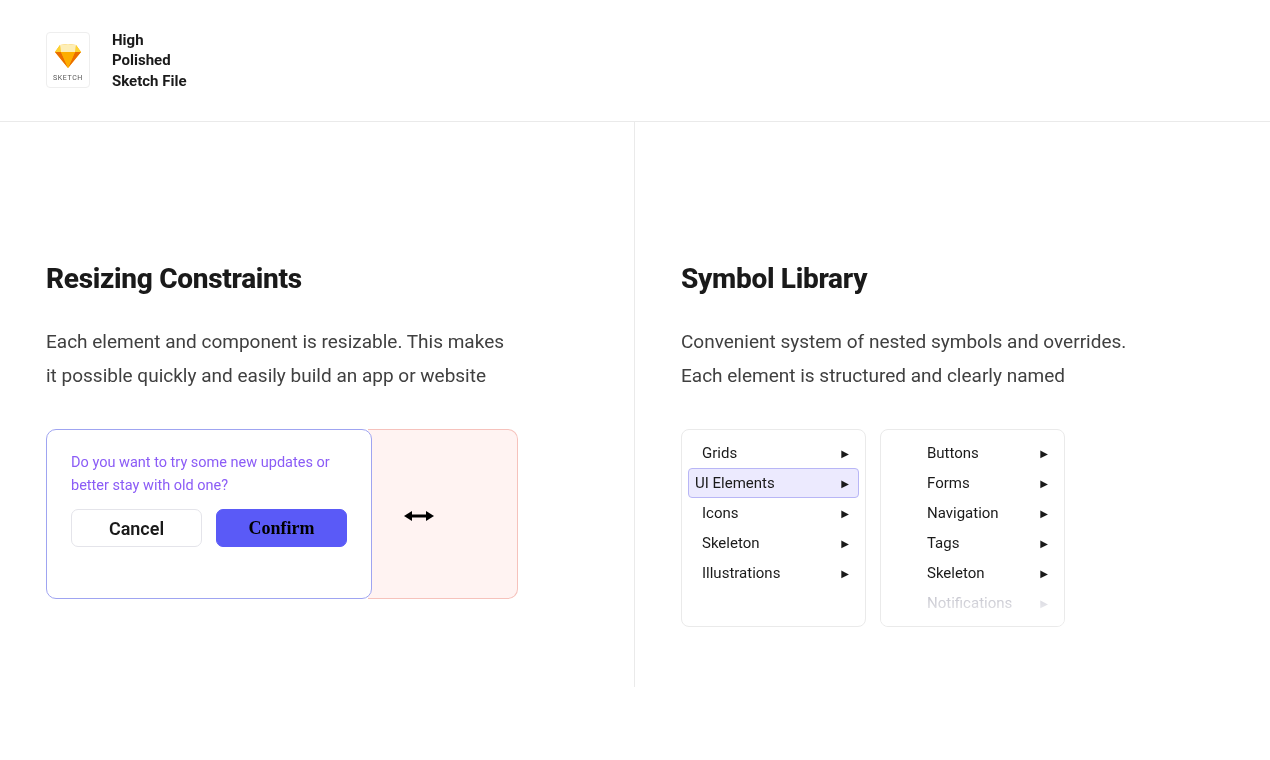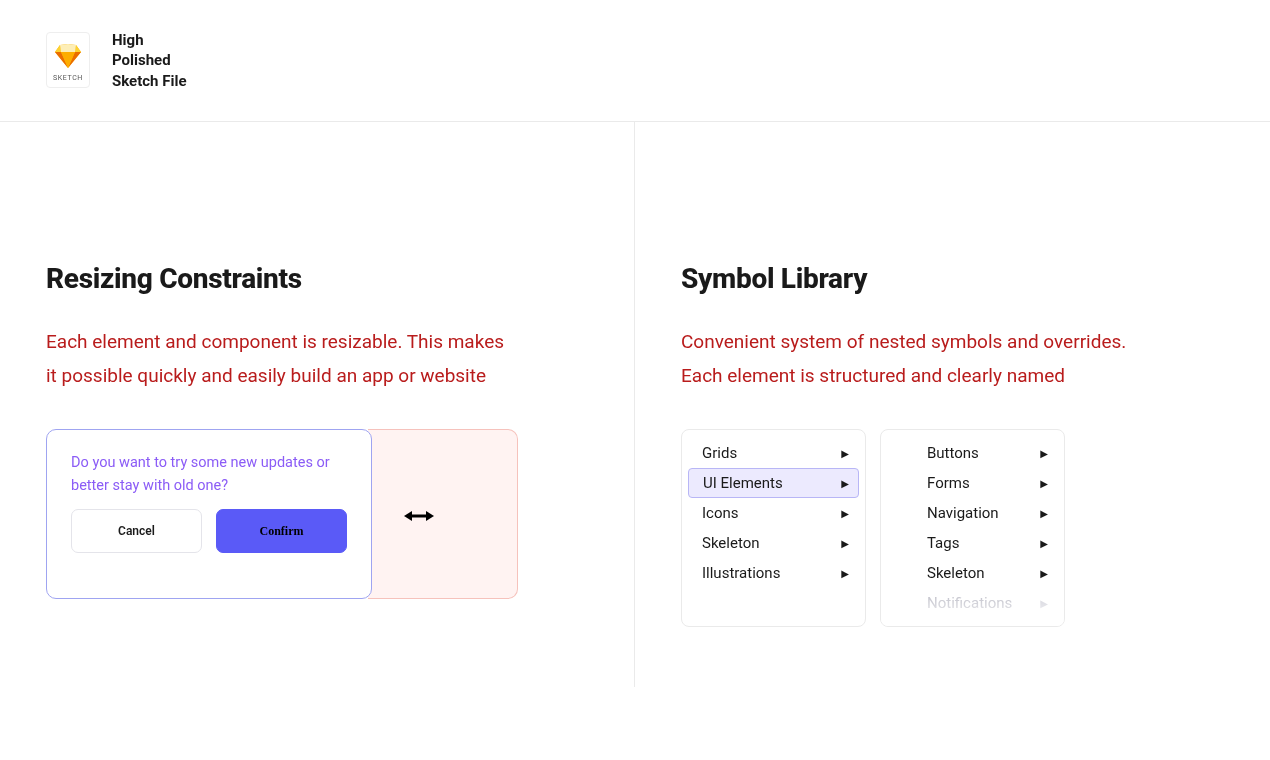--- a/index.html
+++ b/index.html
@@ -55,21 +55,21 @@
   .col-left { border-right: 1px solid #eaeaea; }
 
   .section-title {
     font-size: 28px;
     font-weight: 800;
     letter-spacing: -0.3px;
     margin-bottom: 30px;
   }
   .section-desc {
     font-size: 19px;
-    color: #b91c1c;
+    color: #404040;
     line-height: 1.8;
     margin-bottom: 36px;
     max-width: 460px;
   }
 
   
   .resize-demo {
     position: relative;
     width: 475px;
     height: 172px;
@@ -102,23 +102,23 @@
     line-height: 1.55;
     margin-bottom: 12px;
     max-width: 260px;
   }
   .resize-buttons {
     display: flex;
     gap: 14px;
   }
   .btn {
     flex: 1;
-    height: 44px;
+    height: 38px;
     border-radius: 7px;
-    font-size: 12px;
+    font-size: 18px;
     font-weight: 600;
     display: flex;
     align-items: center;
     justify-content: center;
     cursor: pointer;
     user-select: none;
   }
   .btn-cancel {
     border: 1px solid #e4e4ea;
     background: #fff;
@@ -159,21 +159,21 @@
     justify-content: space-between;
     font-size: 15px;
     color: #1a1a1a;
     padding: 6px 10px 6px 14px;
     border-radius: 4px;
     cursor: pointer;
   }
   .lib-item.selected {
     background: #eceafe;
     border: 1px solid #b8b6f6;
-    padding: 5px 9px 5px 14px;
+    padding: 5px 9px 5px 6px;
   }
   .lib-item.faded { color: #c4c4cd; }
   .lib-arrow {
     font-size: 10px;
     color: #1a1a1a;
   }
   .lib-item.faded .lib-arrow { color: #d6d6de; }
 
   
   .lib-panel.right {

